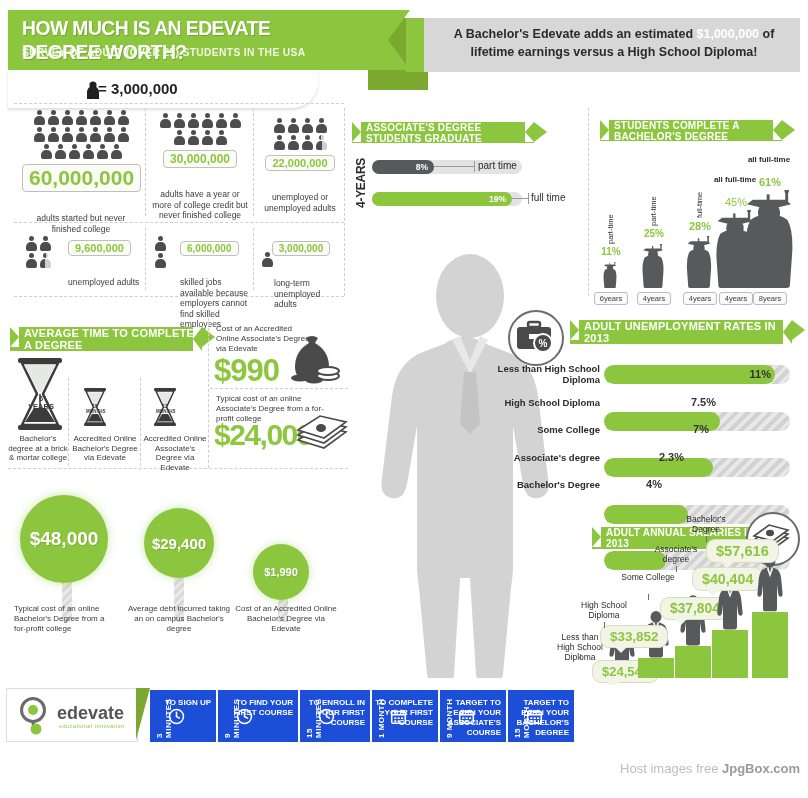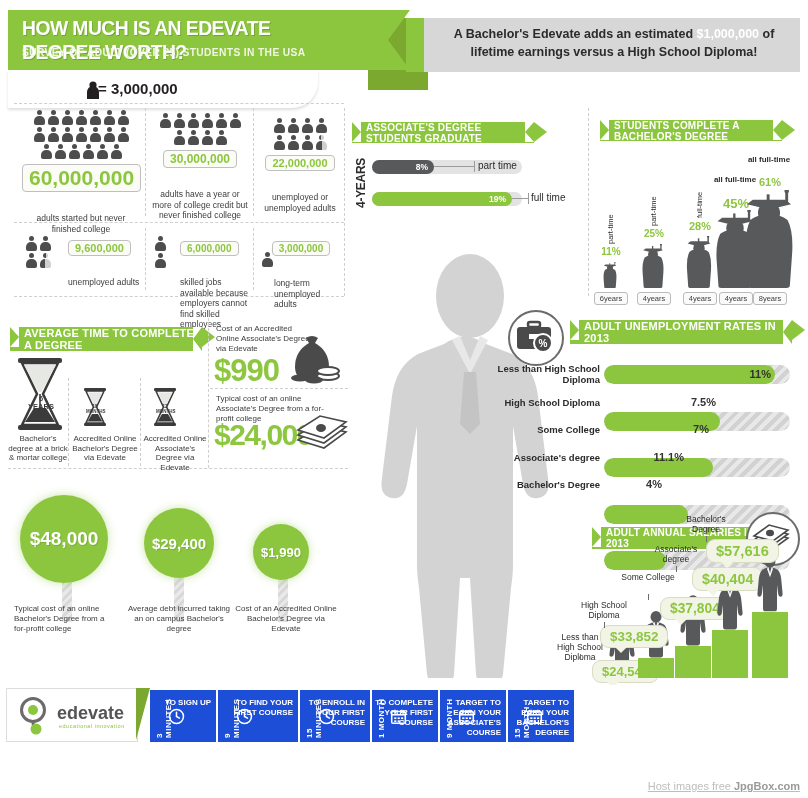--- a/index.html
+++ b/index.html
@@ -78,21 +78,21 @@
 
   
   #foot{left:0;top:685px;width:808px;height:62px;background:#fff;}
   .fstep{position:absolute;top:690px;height:52px;background:#1d4ed8;}
   .fstep .vt{position:absolute;left:5px;top:4px;color:#fff;font-size:8px;font-weight:bold;
              writing-mode:vertical-rl;transform:rotate(180deg);letter-spacing:.5px;height:44px;}
   .fstep .ft{position:absolute;right:5px;top:8px;color:#fff;font-size:8px;font-weight:bold;
              text-align:right;line-height:10px;}
   #logobox{left:6px;top:688px;width:130px;height:52px;background:#fff;border:1px solid #ddd;}
   #logowedge{left:136px;top:688px;width:0;height:0;border-top:52px solid #7ba82e;border-right:14px solid transparent;}
-  #wm{right:8px;bottom:6px;font-size:11px;color:#bdbdbd;text-decoration:underline;}
+  #wm{right:8px;bottom:22px;font-size:13px;color:#bdbdbd;}
   #wm b{color:#9a9a9a;}
 </style>
 </head>
 <body>
 
 <div class="stage">
 
   <div class="abs" id="hdr-shadow"></div>
   <div class="abs" id="hdr-green"></div>
   <div class="abs" id="hdr-title">HOW MUCH IS AN EDEVATE DEGREE WORTH?</div>
@@ -446,21 +446,21 @@
           <g fill="#58595b">
             <ellipse cx="50" cy="42" rx="19" ry="21"></ellipse>
             <path d="M18 55 q-10 20 -8 60 l4 60 q0 5 6 5 l60 0 q6 0 6 -5 l4 -60 q2 -40 -8 -60 q-12 -10 -32 -10 q-20 0 -32 10 Z"></path>
             <path d="M22 18 L78 18 L88 26 L50 36 L12 26 Z"></path>
             <rect x="46" y="8" width="5" height="14"></rect>
             <path d="M78 2 l5 0 l0 22 l-5 0 Z"></path>
             <circle cx="80.5" cy="2" r="4"></circle>
           </g>
         </svg></div>
       <div class="abs" style="left: 719px; top: 292px; width: 32px; text-align: center; font-size: 7.5px; border: 1px solid rgb(187, 187, 187); border-radius: 3px; background: rgb(250, 250, 250); padding: 1px 0px;">4years</div>
-      <div class="abs grn" style="left: 708px; top: 196px; width: 56px; text-align: center; font-size: 13px; font-weight: bold;">45%</div>
+      <div class="abs grn" style="left: 708px; top: 196px; width: 56px; text-align: center; font-size: 11px; font-weight: normal;">45%</div>
       <div class="abs" style="left: 704px; top: 175px; width: 62px; text-align: center; font-size: 8px; line-height: 9px; color: rgb(43, 43, 43); font-weight: bold;">all full-time</div>
       <div class="abs" style="left: 740px; top: 190px;"><svg width="58" height="98" viewBox="0 0 100 180" preserveAspectRatio="none">
           <g fill="#58595b">
             <ellipse cx="50" cy="42" rx="19" ry="21"></ellipse>
             <path d="M18 55 q-10 20 -8 60 l4 60 q0 5 6 5 l60 0 q6 0 6 -5 l4 -60 q2 -40 -8 -60 q-12 -10 -32 -10 q-20 0 -32 10 Z"></path>
             <path d="M22 18 L78 18 L88 26 L50 36 L12 26 Z"></path>
             <rect x="46" y="8" width="5" height="14"></rect>
             <path d="M78 2 l5 0 l0 22 l-5 0 Z"></path>
             <circle cx="80.5" cy="2" r="4"></circle>
           </g>
@@ -545,21 +545,21 @@
 
   <div class="stem" style="left:62px;top:560px;height:62px;"></div>
   <div class="circ" style="left:20px;top:495px;width:88px;height:88px;font-size:19px;box-shadow:0 0 10px rgba(140,198,63,.45);">$48,000</div>
   <div class="abs" style="left:14px;top:604px;width:104px;text-align:left;font-size:8px;line-height:10px;">Typical cost of an online Bachelor's Degree from a for-profit college</div>
 
   <div class="stem" style="left:174px;top:562px;height:60px;"></div>
   <div class="circ" style="left:144px;top:508px;width:70px;height:70px;font-size:15px;box-shadow:0 0 9px rgba(140,198,63,.45);">$29,400</div>
   <div class="abs" style="left:126px;top:604px;width:106px;text-align:center;font-size:8px;line-height:10px;">Average debt incurred taking an on campus Bachelor's degree</div>
 
   <div class="stem" style="left:278px;top:564px;height:58px;"></div>
-  <div class="circ" style="left:253px;top:524px;width:56px;height:56px;font-size:13px;box-shadow:0 0 8px rgba(140,198,63,.45);">$1,990</div>
+  <div class="circ" style="left:253px;top:544px;width:56px;height:56px;font-size:11px;box-shadow:0 0 8px rgba(140,198,63,.45);">$1,990</div>
   <div class="abs" style="left:232px;top:604px;width:108px;text-align:center;font-size:8px;line-height:10px;">Cost of an Accredited Online Bachelor's Degree via Edevate</div>
 
   <div class="abs" style="left:360px;top:248px;">
     <svg width="220" height="430" viewBox="0 0 220 430">
       <g fill="#d3d3d3">
         <ellipse cx="110" cy="48" rx="34" ry="42"></ellipse>
         <path d="M110 88 q-14 0 -26 8 L58 106 q-22 12 -26 42 L22 230 q-3 18 10 20 q12 2 15 -14 l10 -58 l0 140 q0 8 2 22 l8 86 q2 12 14 12 q12 0 13 -12 l6 -96 l10 0 l6 96 q1 12 13 12 q12 0 14 -12 l8 -86 q2 -14 2 -22 l0 -140 l10 58 q3 16 15 14 q13 -2 10 -20 l-10 -82 q-4 -30 -26 -42 l-26 -10 q-12 -8 -26 -8 Z"></path>
       </g>
       <path d="M92 92 L110 126 L128 92 L120 88 L110 112 L100 88 Z" fill="#e8e8e8"></path>
       <path d="M104 124 L116 124 L120 176 L110 186 L100 176 Z" fill="#c4c4c4"></path>
@@ -592,21 +592,21 @@
       <div class="uval abs" style="left: 684px; top: 392.5px; width: 32px; text-align: right;">7.5%</div>
       <div class="ulbl" style="left: 470px; top: 424px; width: 130px;">Some College</div>
       <div class="ubar abs" style="left: 604px; top: 420px; width: 186px;">
         <div class="ufill" style="width: 109px;"></div>
       </div>
       <div class="uval abs" style="left: 677px; top: 420px; width: 32px; text-align: right;">7%</div>
       <div class="ulbl" style="left: 470px; top: 451.5px; width: 130px;">Associate's degree</div>
       <div class="ubar abs" style="left: 604px; top: 447.5px; width: 186px;">
         <div class="ufill" style="width: 84px;"></div>
       </div>
-      <div class="uval abs" style="left: 652px; top: 447.5px; width: 32px; text-align: right;">11.1%</div>
+      <div class="uval abs" style="left: 652px; top: 447.5px; width: 32px; text-align: right;">2.3%</div>
       <div class="ulbl" style="left: 470px; top: 479px; width: 130px;">Bachelor's Degree</div>
       <div class="ubar abs" style="left: 604px; top: 475px; width: 186px;">
         <div class="ufill" style="width: 62px;"></div>
       </div>
       <div class="uval abs" style="left: 630px; top: 475px; width: 32px; text-align: right;">4%</div>
     </div>
 
   <div class="ribbon" style="left:592px;top:527px;width:160px;height:22px;font-size:10px;">
     <span>ADULT ANNUAL SALARIES IN 2013</span>
       <span class="notch" style="border-top-width:11px;border-bottom-width:11px;"></span>

